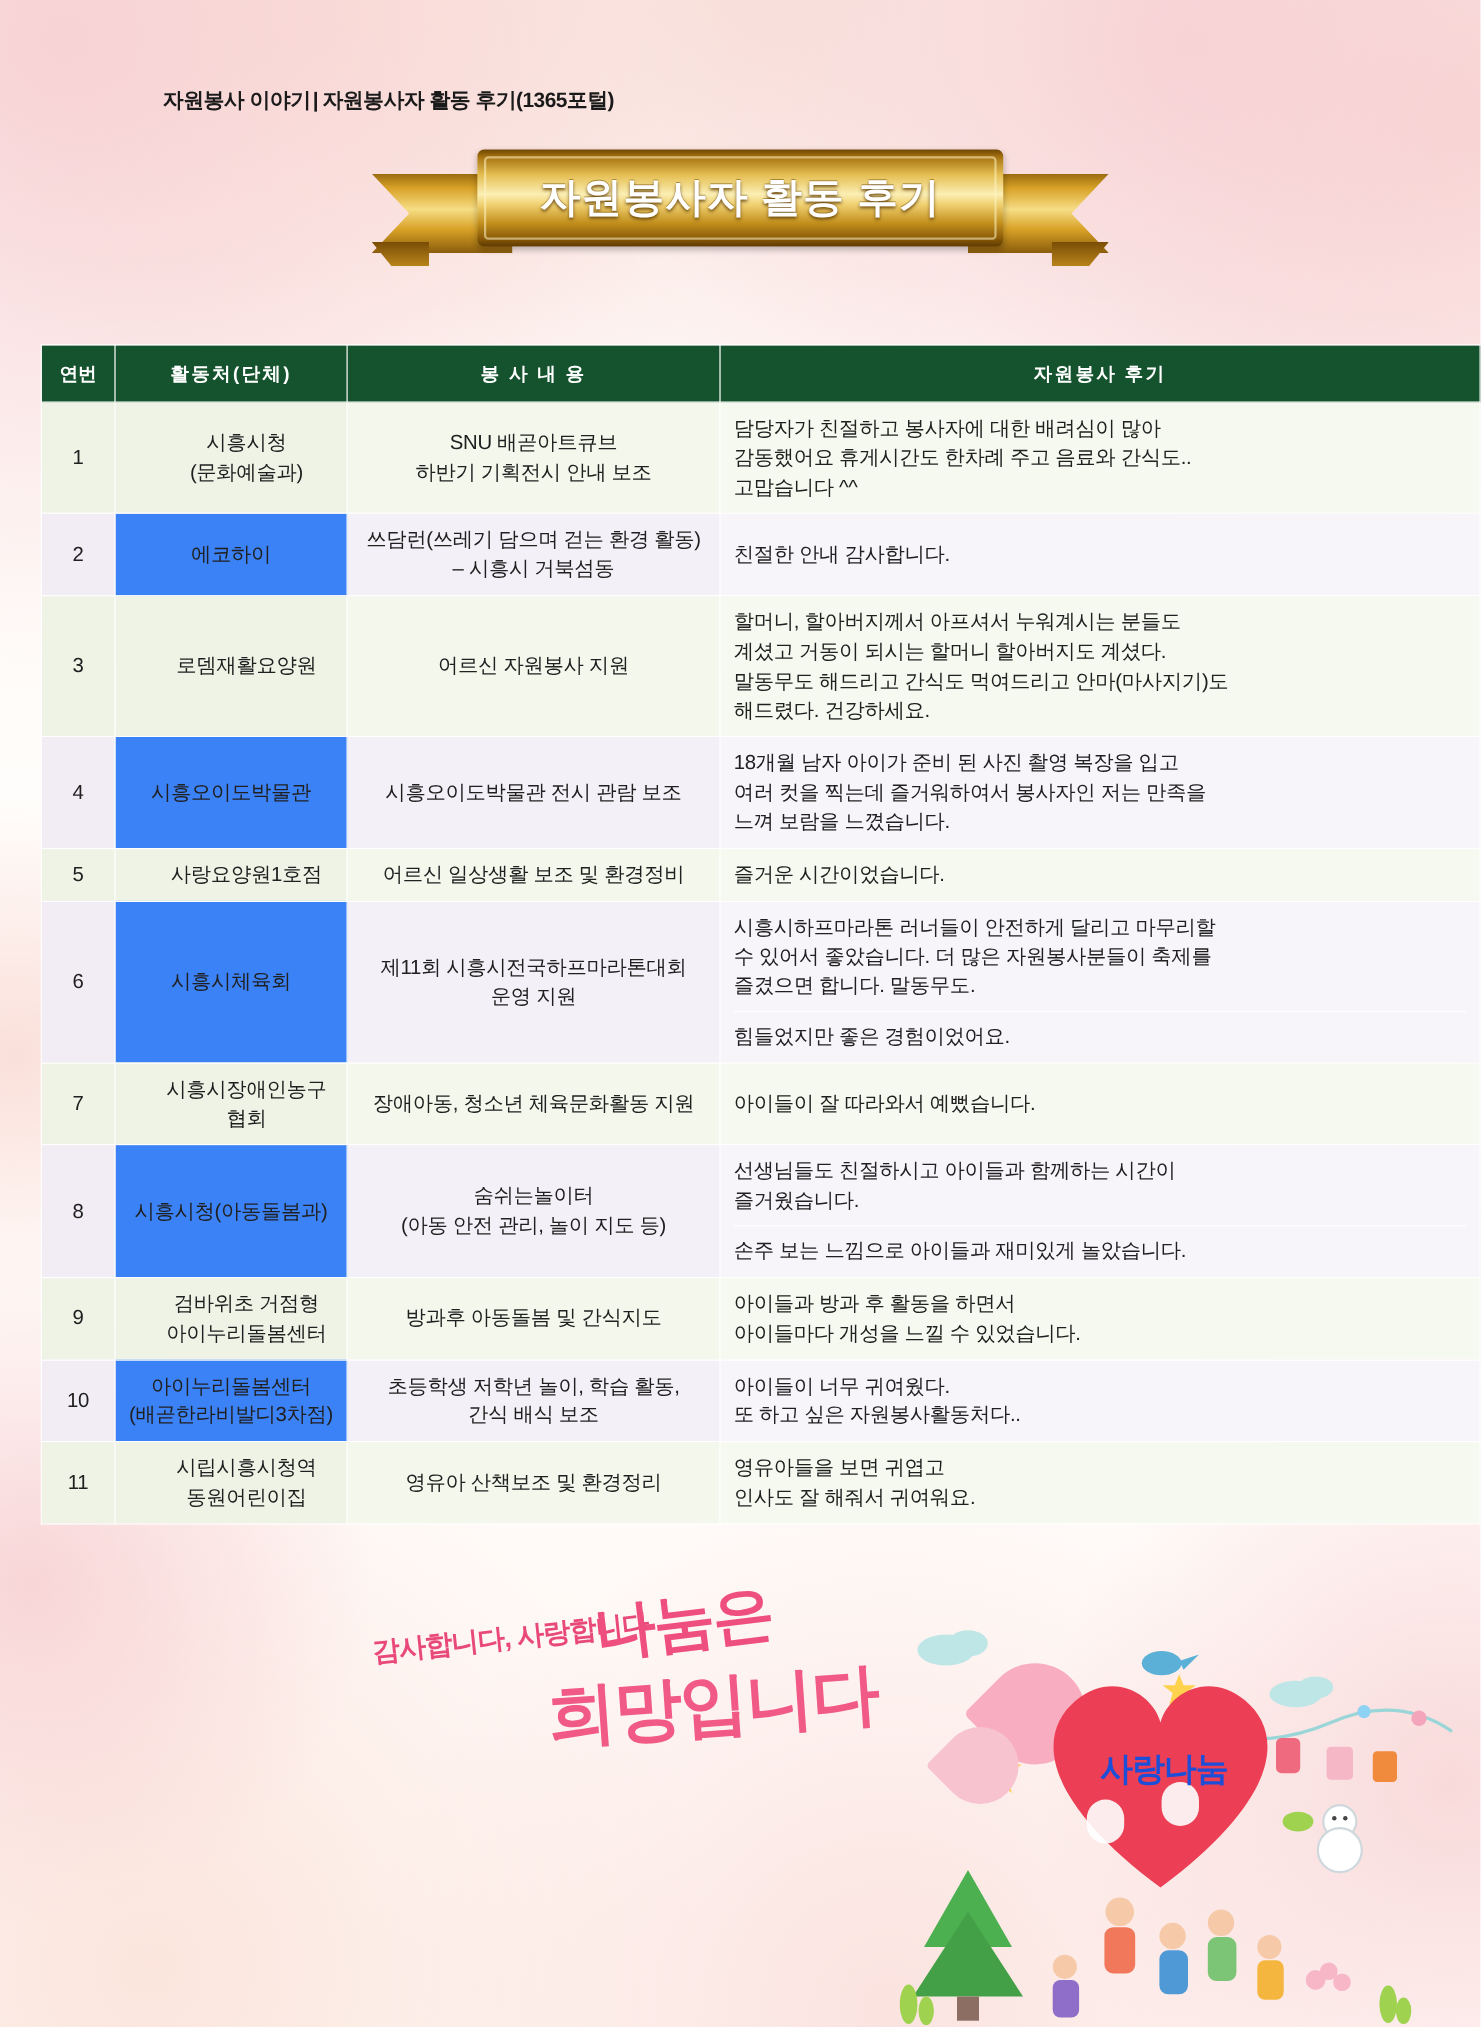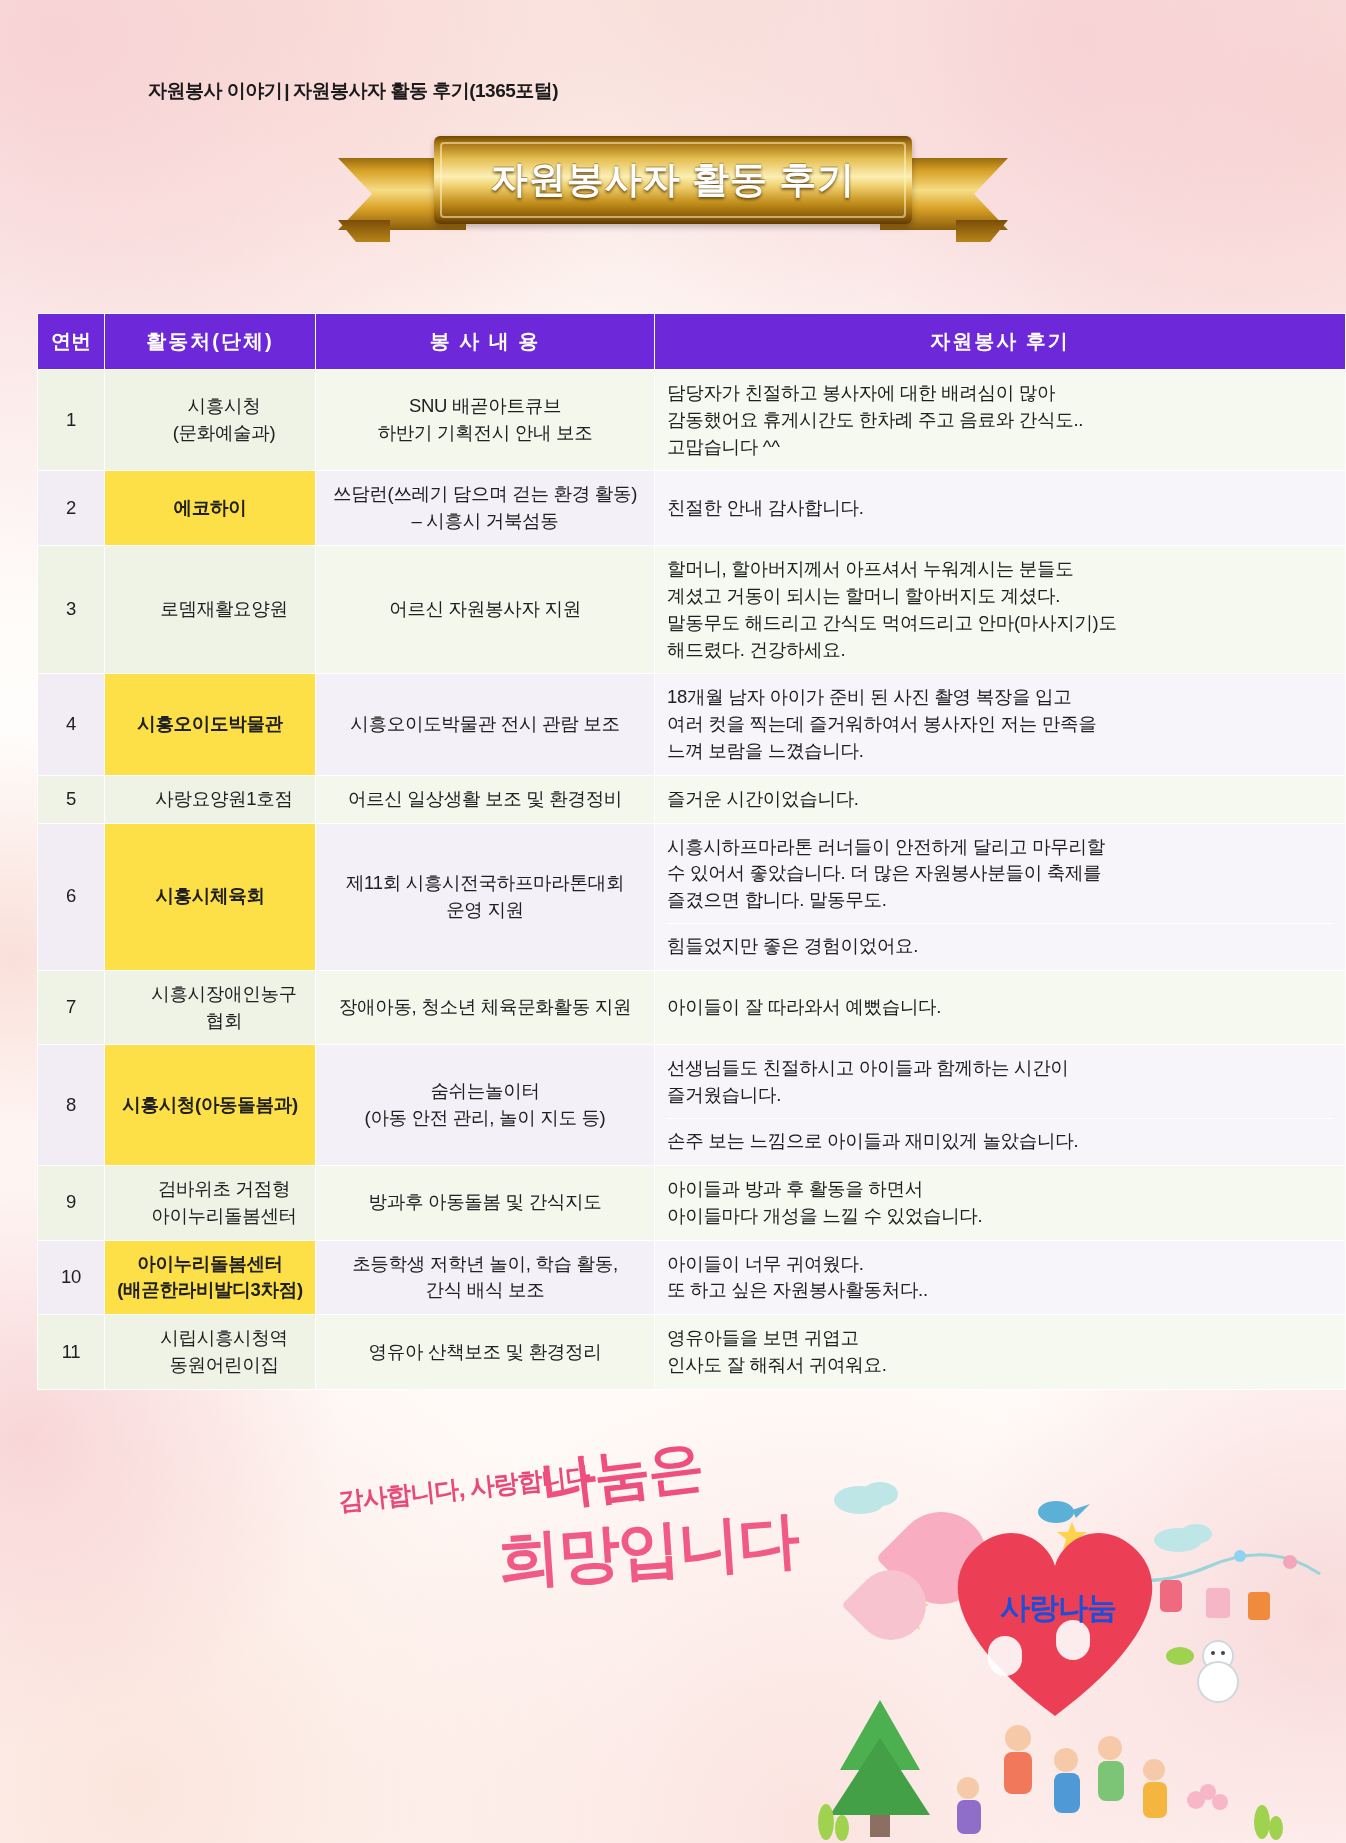--- a/index.html
+++ b/index.html
@@ -136,23 +136,23 @@
     position: absolute;
     top: 313px;
     left: 37px;
     width: 1272px;
     border-collapse: collapse;
     table-layout: fixed;
     font-size: 18.5px;
     color: #202020;
   }
   table.review-table th {
-    background: #6d28d9;
+    background: #14532d;
     color: #ffffff;
-    font-size: 20px;
+    font-size: 17px;
     font-weight: bold;
     letter-spacing: 2px;
     padding: 14px 4px;
     border: 1px solid #ffffff;
     text-align: center;
   }
   table.review-table th.col-no { width: 58px; letter-spacing: 0; }
   table.review-table th.col-org { width: 202px; }
   table.review-table th.col-work { width: 330px; }
   table.review-table th.col-review { width: 682px; }
@@ -167,21 +167,21 @@
   td.c-no, td.c-org, td.c-work { text-align: center; }
   td.c-review { text-align: left; }
 
   
   tr.tint-a td.c-no    { background: #eef3e6; }
   tr.tint-a td.c-org   { background: #eef3e6; padding-left: 40px; }
   tr.tint-a td.c-work  { background: #f3f7ec; }
   tr.tint-a td.c-review{ background: #f6f9f0; }
 
   tr.tint-b td.c-no    { background: #f2edf5; }
-  tr.tint-b td.c-org   { background: #fde047; font-weight: bold; }
+  tr.tint-b td.c-org   { background: #3b82f6; }
   tr.tint-b td.c-work  { background: #f4f0f7; }
   tr.tint-b td.c-review{ background: #f7f4fa; }
 
   .review-line + .review-line { margin-top: 0; }
   .review-sub {
     border-top: 1px solid #ffffff;
     padding-top: 9px;
     margin-top: 9px;
   }
 
@@ -338,21 +338,21 @@
           </td>
         </tr>
         <tr class="tint-a">
           <td class="c-no">
             <div>3</div>
           </td>
           <td class="c-org">
             <div>로뎀재활요양원</div>
           </td>
           <td class="c-work">
-            <div>어르신 자원봉사자 지원</div>
+            <div>어르신 자원봉사 지원</div>
           </td>
           <td class="c-review">
             <div>
               <div class="review-line">할머니, 할아버지께서 아프셔서 누워계시는 분들도</div>
               <div class="review-line">계셨고 거동이 되시는 할머니 할아버지도 계셨다.</div>
               <div class="review-line">말동무도 해드리고 간식도 먹여드리고 안마(마사지기)도</div>
               <div class="review-line">해드렸다. 건강하세요.</div>
             </div>
           </td>
         </tr>

